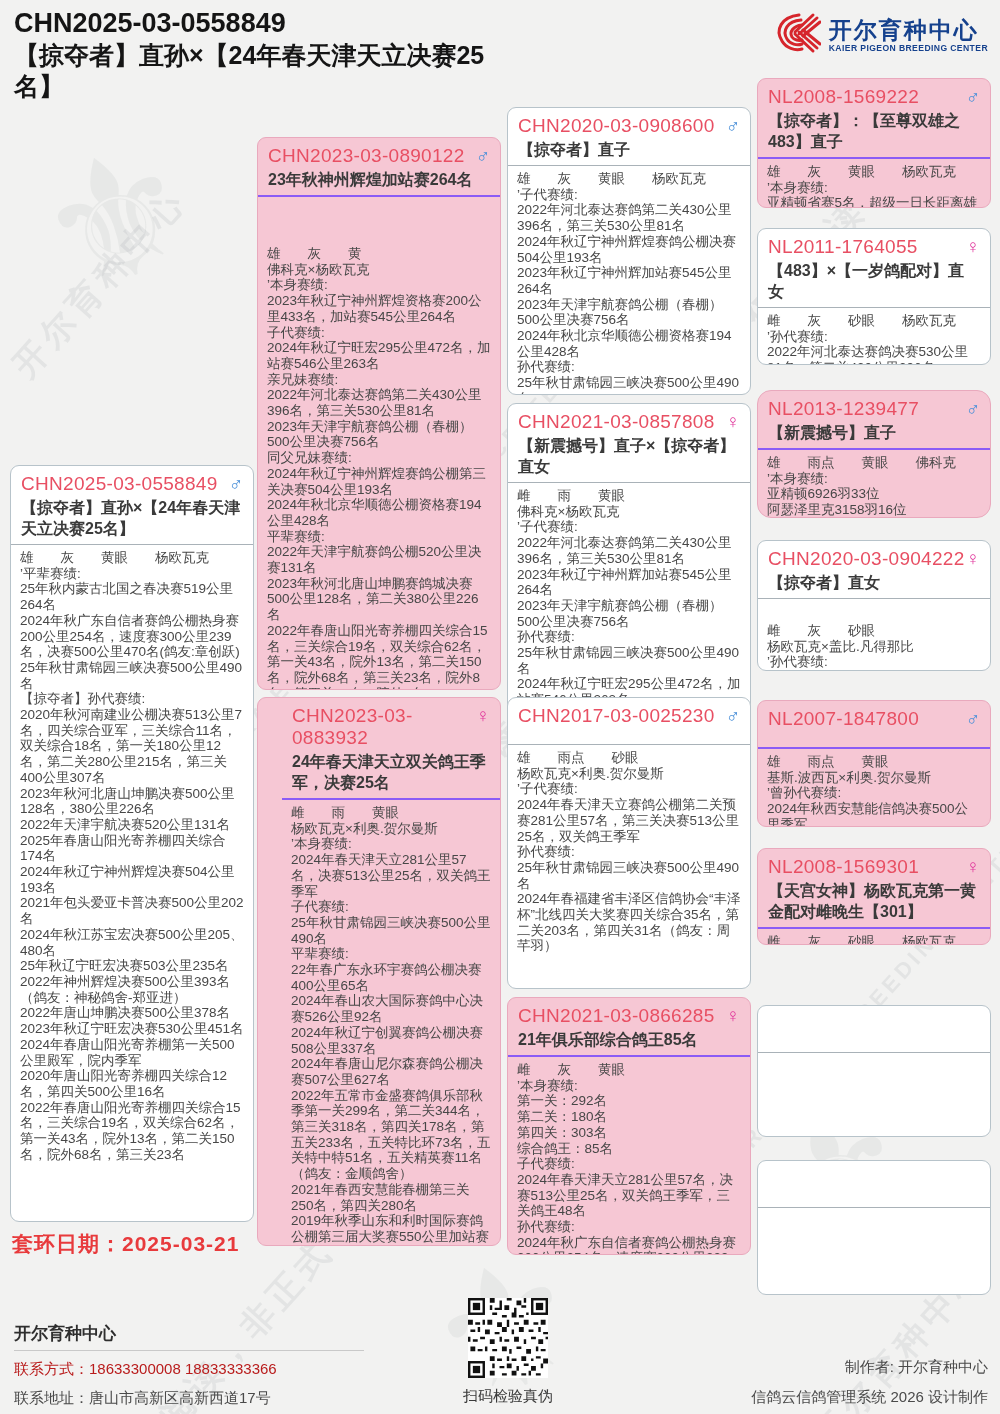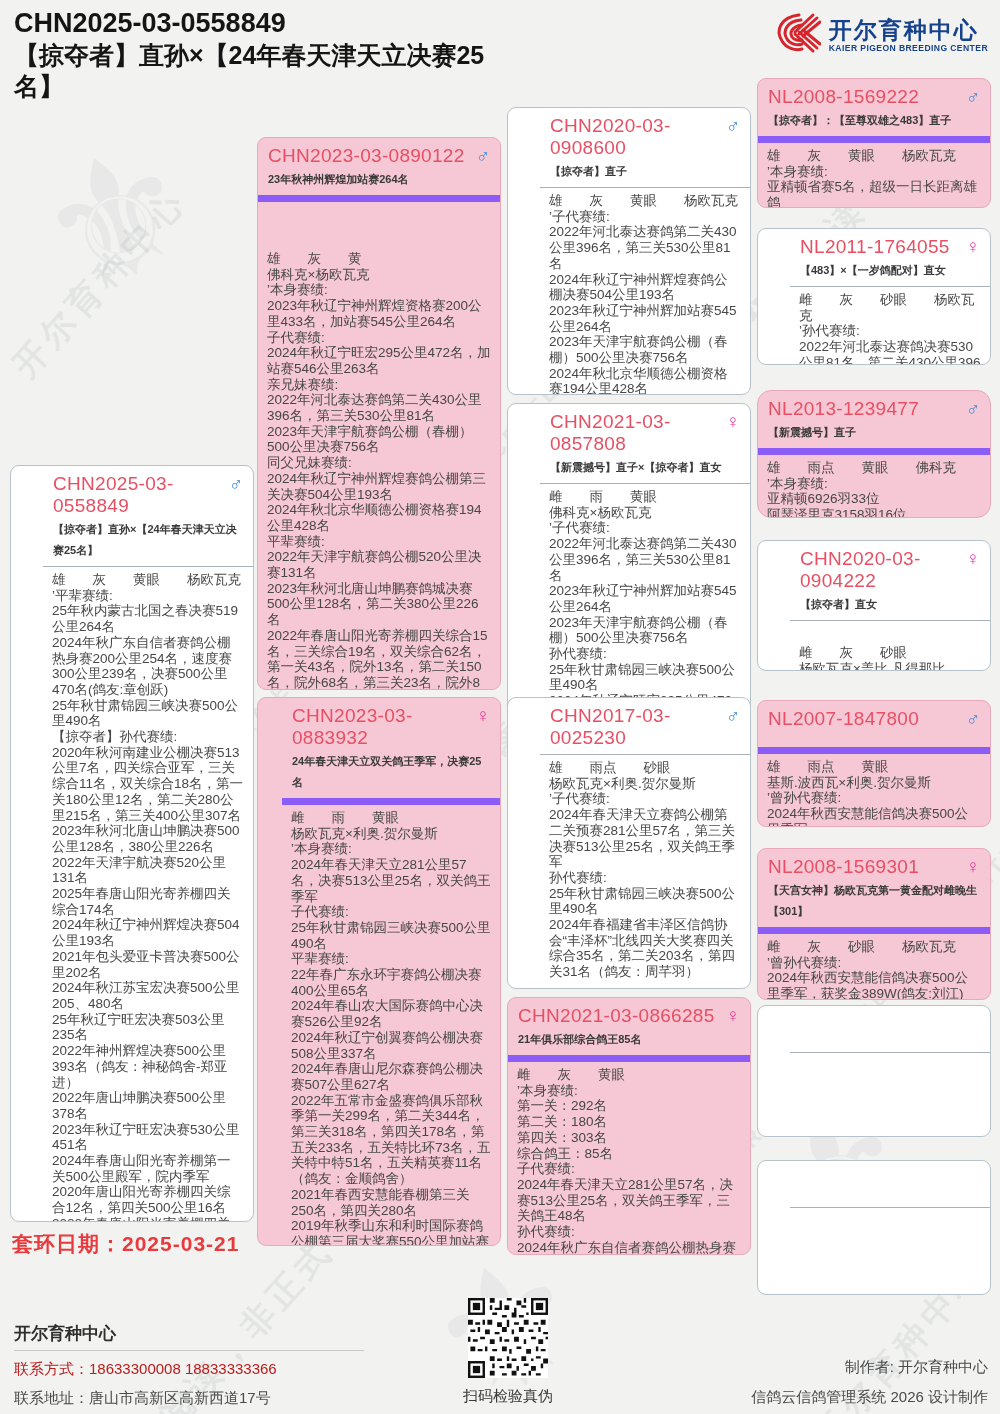--- a/index.html
+++ b/index.html
@@ -18,31 +18,31 @@
   .wm.glyph{font-size:170px;transform:rotate(-20deg);color:rgba(140,145,150,0.10);letter-spacing:0;}
   
   .top-id{position:absolute;left:14px;top:8px;font-size:27px;font-weight:bold;color:#151515;}
   .top-title{position:absolute;left:14px;top:40px;width:520px;font-size:25px;font-weight:bold;color:#151515;line-height:31px;}
   .brand{position:absolute;right:12px;top:10px;display:flex;align-items:center;gap:8px;}
   .brand-text .cn{font-size:23px;font-weight:bold;color:#15418d;letter-spacing:2px;line-height:25px;}
   .brand-text .en{font-size:8.6px;font-weight:bold;color:#15418d;letter-spacing:0.4px;}
   
   .box{position:absolute;border-radius:9px;overflow:hidden;box-sizing:border-box;
        display:flex;flex-direction:column;border:1.5px solid;}
-  .box.white{background:#ffffff;border-color:#b7c3ca;padding-left:32px;}
+  .box.white{background:#ffffff;border-color:#b7c3ca;}
   .box.pink{background:#f6c7d4;border-color:#e9a9bd;}
   .box-header{padding:7px 10px 5px 10px;min-height:34px;}
   .box.white .box-header{border-bottom:1px solid #a9b2b8;}
-  .box.pink  .box-header{border-bottom:7px solid #8b5cf6;}
+  .box.pink  .box-header{border-bottom:2px solid #8b5cf6;}
   .box-id-row{display:flex;justify-content:space-between;align-items:baseline;}
   .box-id{font-size:19px;color:#e84f63;letter-spacing:0.3px;}
   .gender{font-size:19px;font-weight:bold;line-height:20px;}
   .g-male{color:#4a90d9;}
   .g-female{color:#e0339a;}
-  .box-title{font-size:11px;font-weight:bold;color:#3a3a3a;line-height:21px;margin-top:2px;}
+  .box-title{font-size:16px;font-weight:bold;color:#3a3a3a;line-height:21px;margin-top:2px;}
   .box-body{flex:1;overflow:hidden;padding:5px 9px 6px 9px;font-size:13.5px;
             line-height:15.7px;color:#474747;white-space:pre-line;}
   
   .ring-date{position:absolute;left:12px;top:1230px;font-size:21px;font-weight:bold;color:#e83a3c;letter-spacing:1px;}
   
   .f-company{position:absolute;left:14px;top:1322px;font-size:17px;font-weight:bold;color:#2e2e2e;}
   .f-rule{position:absolute;left:14px;top:1350px;width:350px;border-top:1px solid #c9c9c9;}
   .f-line1{position:absolute;left:14px;top:1360px;font-size:15px;color:#b91c1c;}
   .f-line2{position:absolute;left:14px;top:1389px;font-size:15px;color:#4a4a4a;}
   .qr{position:absolute;left:468px;top:1298px;width:80px;height:80px;background:#fff;}
@@ -315,21 +315,21 @@
         <span class="box-id">NL2007-1847800</span>
         <span class="gender g-male">♂</span>
       </div>
     </div>
     <div class="box-body">雄　　雨点　　黄眼
 基斯.波西瓦×利奥.贺尔曼斯
 ’曾孙代赛绩:
 2024年秋西安慧能信鸽决赛500公里季军</div>
   </div>
 
-  <div class="box pink" style="left:757px;top:848px;width:234px;height:152px;">
+  <div class="box pink" style="left:757px;top:848px;width:234px;height:97px;">
     <div class="box-header">
       <div class="box-id-row">
         <span class="box-id">NL2008-1569301</span>
         <span class="gender g-female">♀</span>
       </div>
       <div class="box-title">【天宫女神】杨欧瓦克第一黄金配对雌晚生【301】</div>
     </div>
     <div class="box-body">雌　　灰　　砂眼　　杨欧瓦克
 ’曾孙代赛绩:
 2024年秋西安慧能信鸽决赛500公里季军，获奖金389W(鸽友:刘江)</div>

